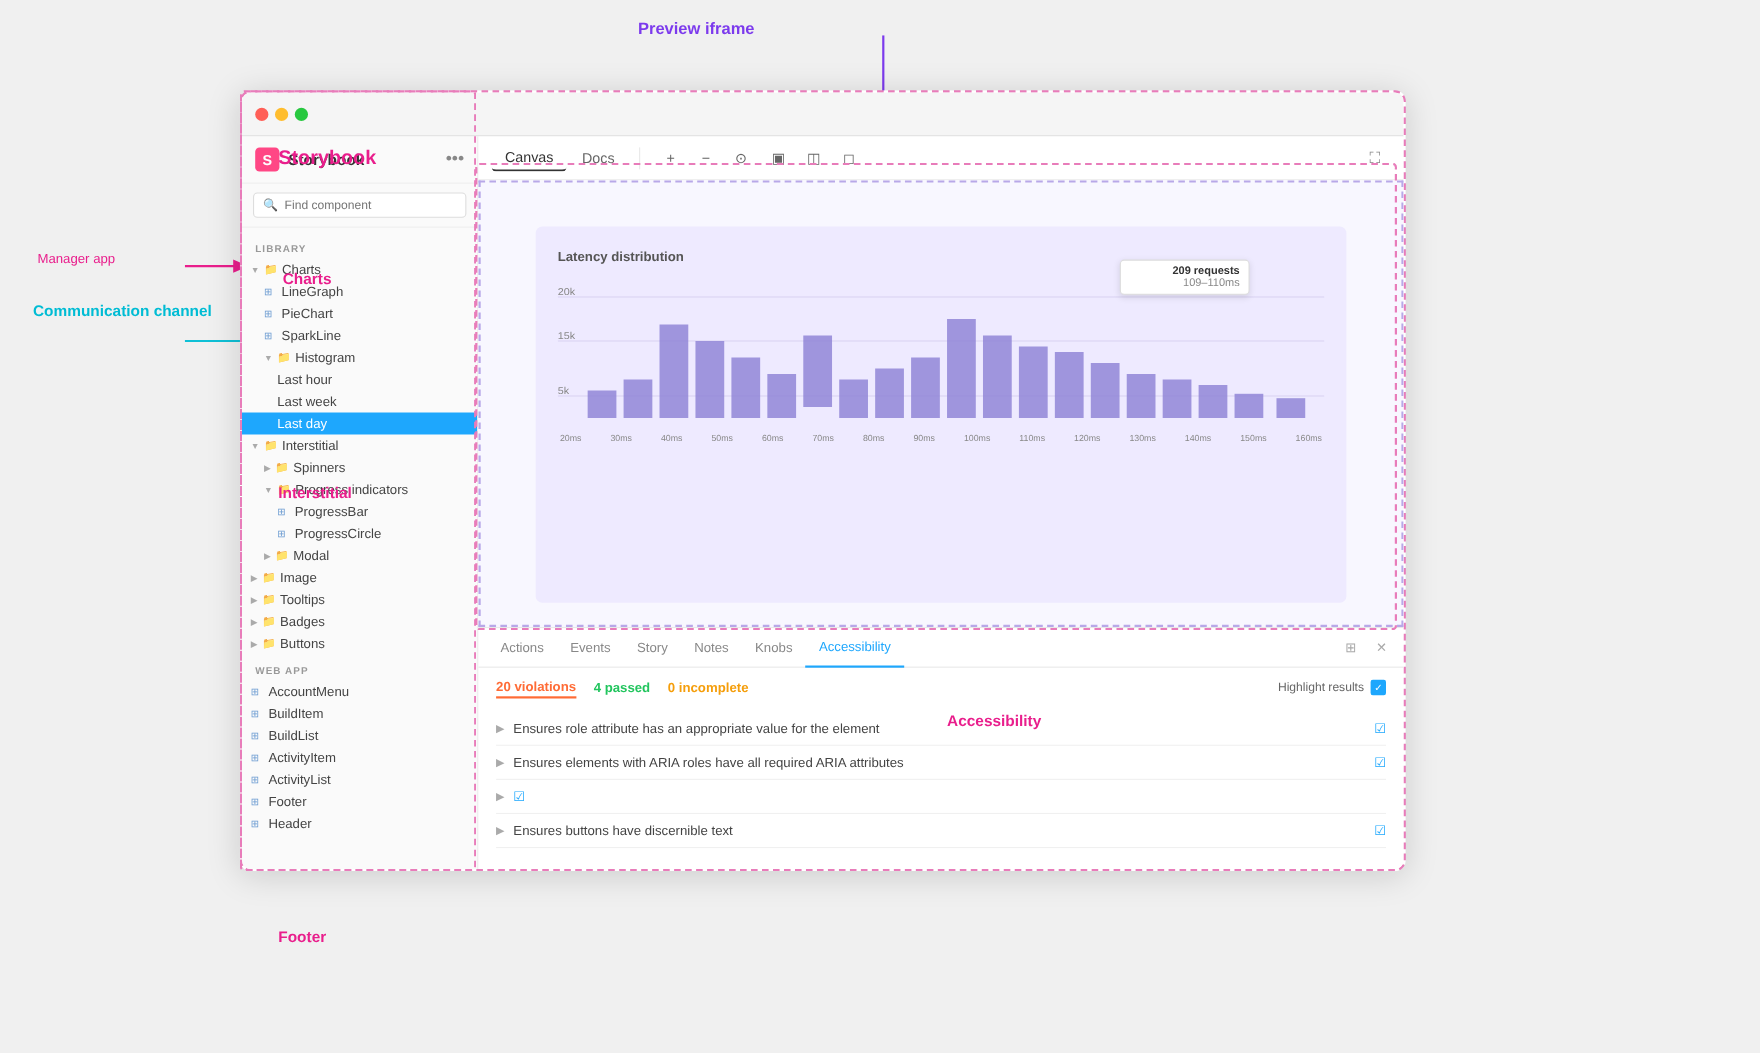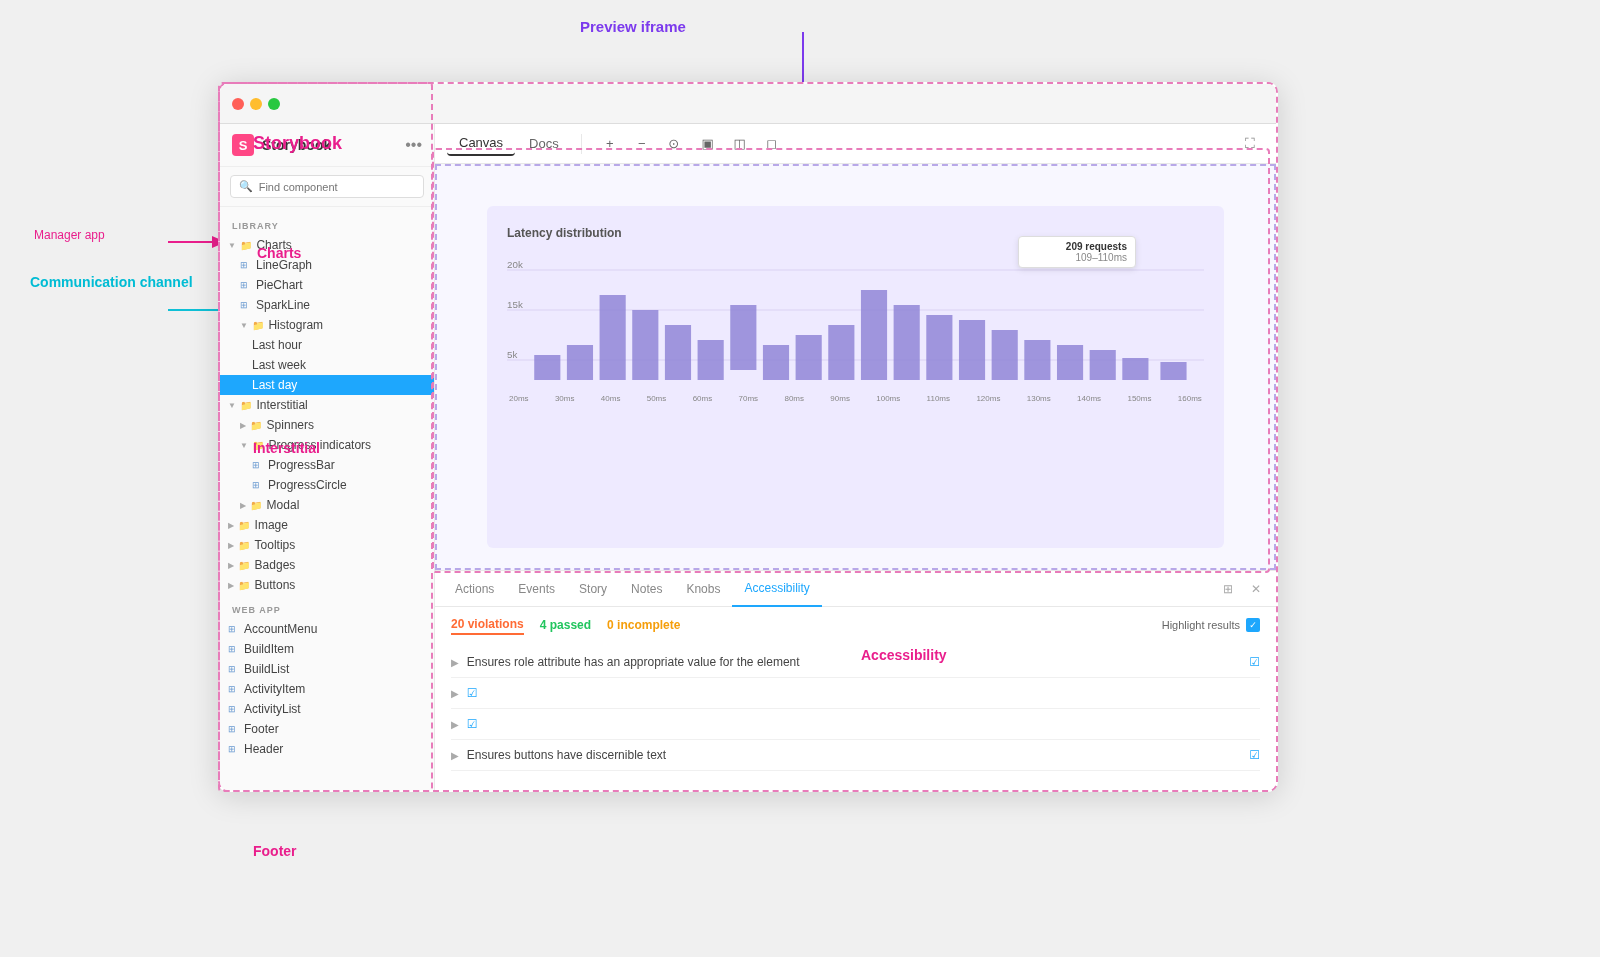--- a/index.html
+++ b/index.html
@@ -711,20 +711,21 @@
           </div>
 
           <div class="a11y-row">
             <span class="a11y-chevron">▶</span>
             <span class="a11y-text">Ensures role attribute has an appropriate value for the element</span>
             <span class="a11y-check">☑</span>
           </div>
 
           <div class="a11y-row">
             <span class="a11y-chevron">▶</span>
+            <span class="a11y-text">Ensures elements with ARIA roles have all required ARIA attributes</span>
             <span class="a11y-check">☑</span>
           </div>
 
           <div class="a11y-row">
             <span class="a11y-chevron">▶</span>
             <span class="a11y-check">☑</span>
           </div>
 
           <div class="a11y-row">
             <span class="a11y-chevron">▶</span>

